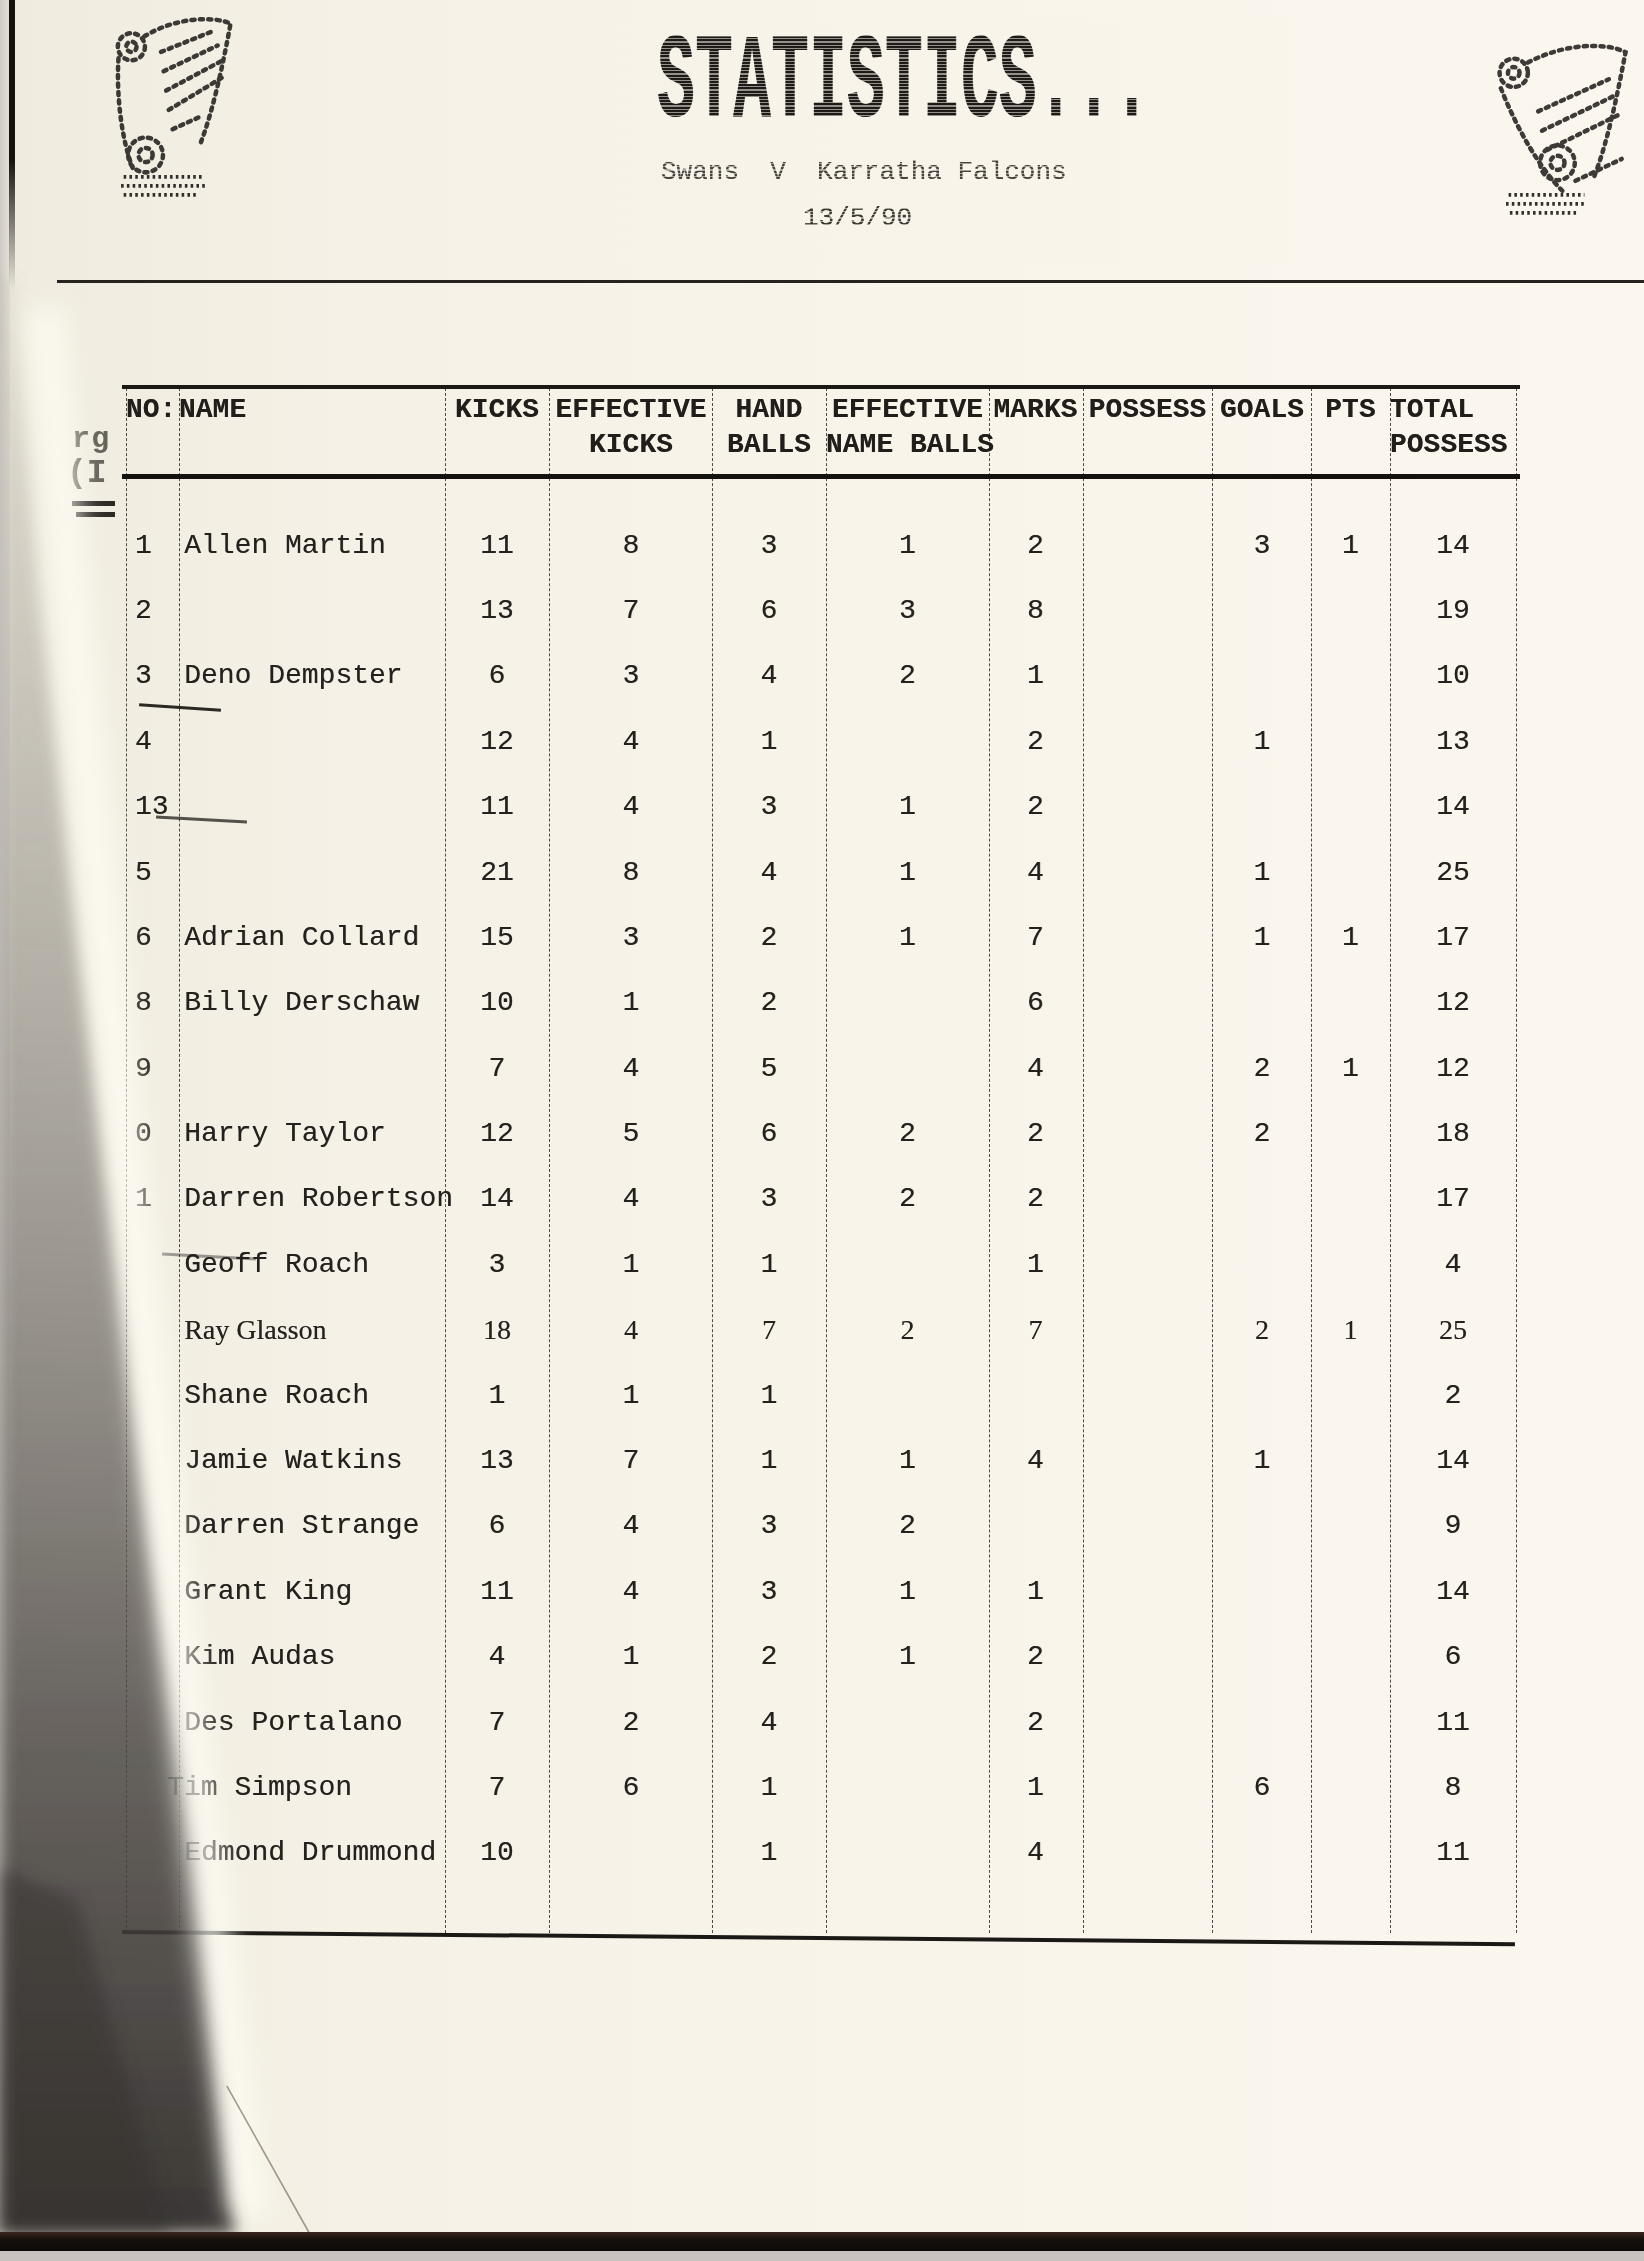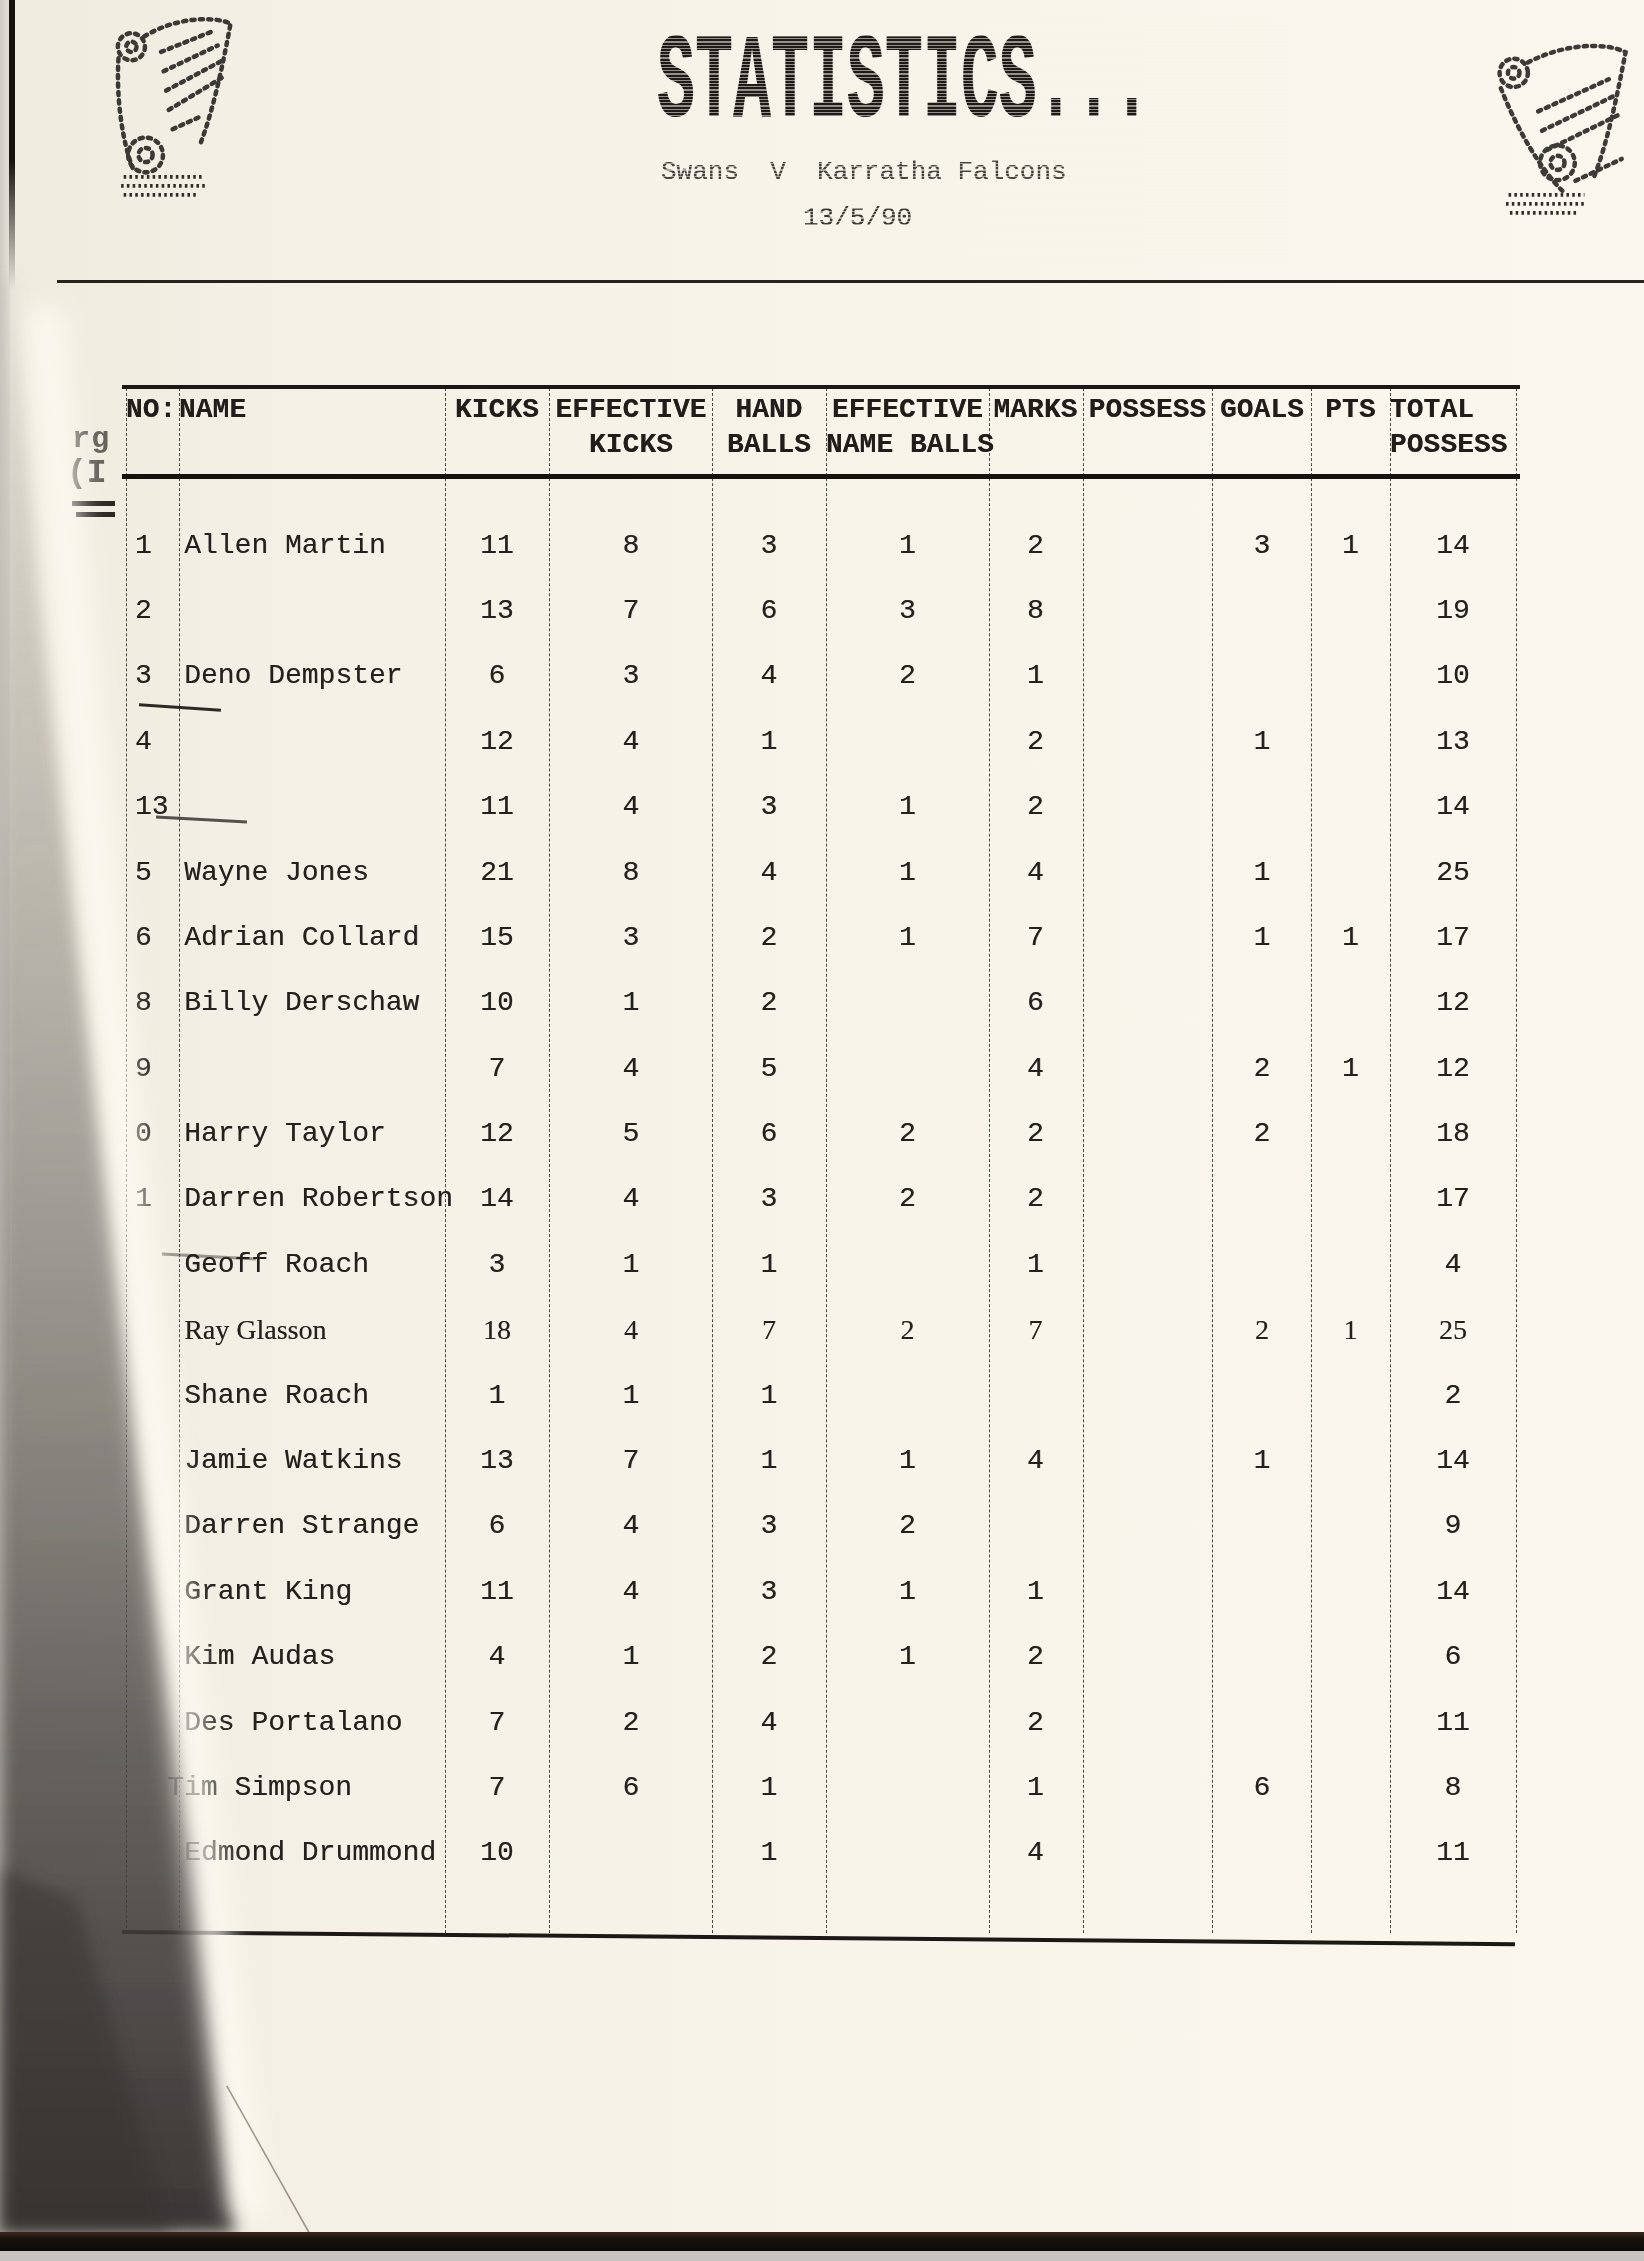--- a/index.html
+++ b/index.html
@@ -207,21 +207,20 @@
         <div class="cell num" style="left: 586px; width: 114px;">3</div>
         <div class="cell num" style="left: 700px; width: 163px;">1</div>
         <div class="cell num" style="left: 863px; width: 93px;">2</div>
         <div class="cell num" style="left: 957px; width: 129px;"></div>
         <div class="cell num" style="left: 1086px; width: 100px;"></div>
         <div class="cell num" style="left: 1185px; width: 79px;"></div>
         <div class="cell num" style="left: 1264px; width: 126px;">14</div>
       </div>
       <div class="row" style="top: 455px;">
         <div class="cell no" style="left: 0px; width: 53px;">5</div>
-        <div class="cell name" style="left: 53px; width: 266px;">Wayne Jones</div>
         <div class="cell num" style="left: 319px; width: 104px;">21</div>
         <div class="cell num" style="left: 423px; width: 164px;">8</div>
         <div class="cell num" style="left: 586px; width: 114px;">4</div>
         <div class="cell num" style="left: 700px; width: 163px;">1</div>
         <div class="cell num" style="left: 863px; width: 93px;">4</div>
         <div class="cell num" style="left: 957px; width: 129px;"></div>
         <div class="cell num" style="left: 1086px; width: 100px;">1</div>
         <div class="cell num" style="left: 1185px; width: 79px;"></div>
         <div class="cell num" style="left: 1264px; width: 126px;">25</div>
       </div>

